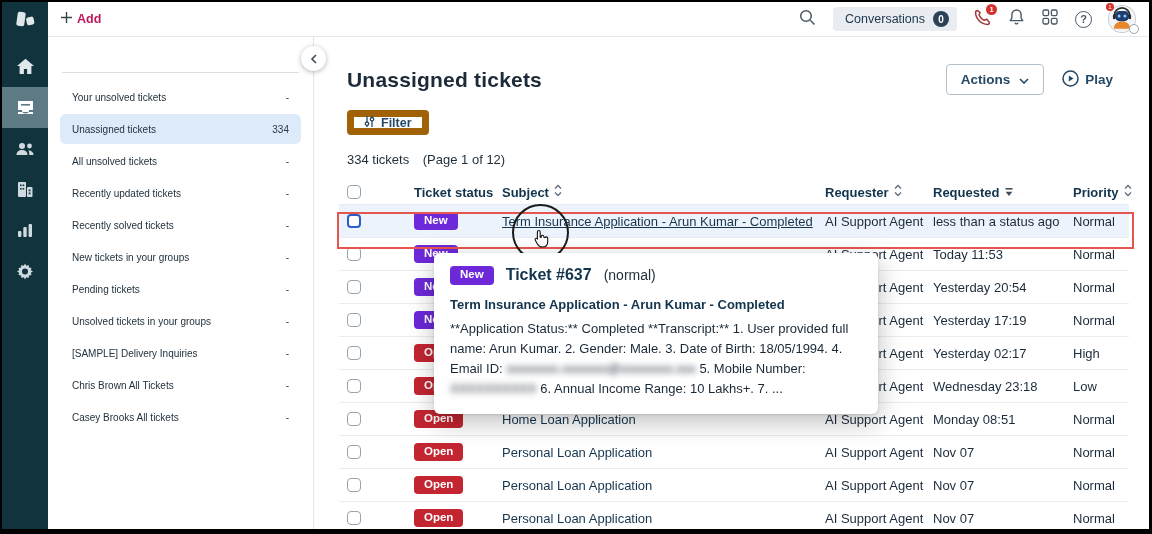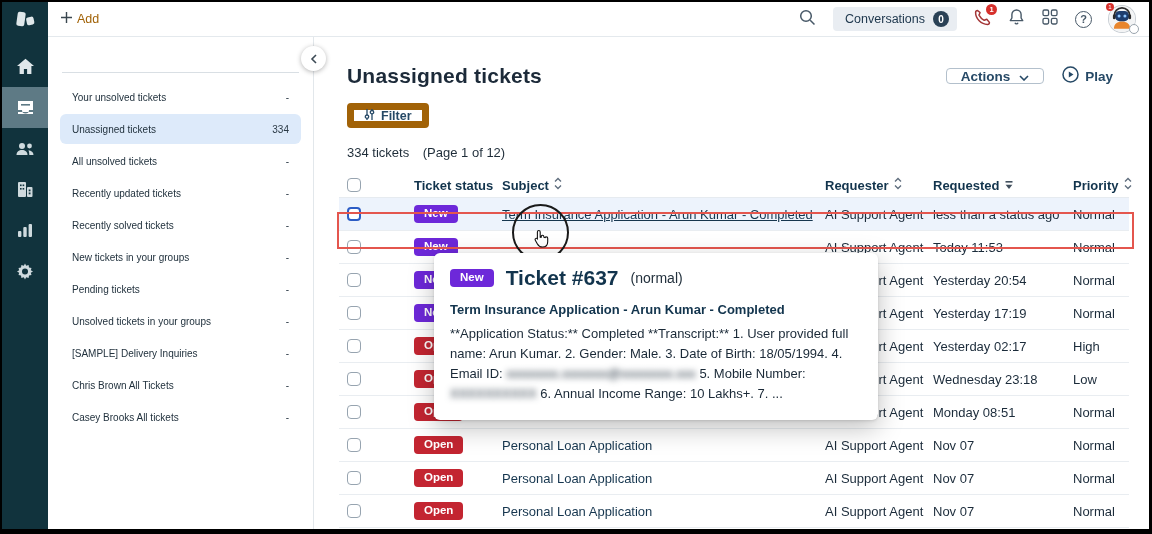--- a/index.html
+++ b/index.html
@@ -14,21 +14,21 @@
   
   .leftnav { width:46px; background:#11333d; flex-shrink:0; display:flex; flex-direction:column; align-items:center; }
   .logo { height:36px; width:100%; display:flex; align-items:center; justify-content:center; margin-bottom:8px; }
   .navbtn { width:46px; height:41px; display:flex; align-items:center; justify-content:center; cursor:pointer; }
   .navbtn.active { background:#5e7a85; }
   .navbtn svg { display:block; }
 
   
   .main-col { flex:1; display:flex; flex-direction:column; min-width:0; }
   .topbar { height:35px; border-bottom:1px solid #e4e9ed; display:flex; align-items:center; padding:0 14px 0 13px; flex-shrink:0; }
-  .add-btn { display:flex; align-items:flex-start; gap:5px; font-size:12.5px; color:#a16207; font-weight:400; cursor:pointer; }
+  .add-btn { display:flex; align-items:flex-start; gap:5px; font-size:12.5px; color:#be185d; font-weight:700; cursor:pointer; }
   .topbar-right { margin-left:auto; display:flex; align-items:center; gap:17px; }
   .conv-pill { display:flex; align-items:center; gap:8px; background:#e9edf2; border-radius:4px; height:24px; padding:0 8px 0 12px; font-size:12.5px; color:#20394f; cursor:pointer; }
   .conv-badge { width:16px; height:16px; border-radius:50%; background:#2a4156; color:#fff; font-size:10px; font-weight:700; display:flex; align-items:center; justify-content:center; }
   .icon-btn { position:relative; display:flex; align-items:center; justify-content:center; cursor:pointer; }
   .mini-red { position:absolute; top:-5px; right:-6px; min-width:11px; height:11px; border-radius:50%; background:#d6302c; color:#fff; font-size:7.5px; font-weight:700; display:flex; align-items:center; justify-content:center; }
   .help-circle { width:17px; height:17px; border:1.5px solid #475867; border-radius:50%; color:#475867; font-size:11px; font-weight:700; display:flex; align-items:center; justify-content:center; }
   .avatar { position:relative; width:26px; height:26px; border-radius:50%; box-shadow:0 0 0 1px #c7cdd3; cursor:pointer; }
   .avatar .dot-red { position:absolute; top:-3px; left:-3px; width:8px; height:8px; border-radius:50%; background:#d6302c; color:#fff; font-size:6px; display:flex; align-items:center; justify-content:center; }
   .avatar .dot-status { position:absolute; bottom:-2px; right:-4px; width:10px; height:10px; border-radius:50%; background:#fff; border:1.5px solid #9aa4ad; }
 
@@ -42,21 +42,21 @@
   .views-divider { border-bottom:1px solid #d9dfe4; margin-top:11px; }
   .view-list { margin-top:9px; }
   .view-item { height:30px; margin:2px -2px; padding:0 12px; border-radius:6px; display:flex; align-items:center; font-size:10px; color:#22323e; cursor:pointer; }
   .view-item.selected { background:#ddeafa; }
   .view-count { margin-left:auto; color:#2b3a46; }
 
   
   .main { flex:1; min-width:0; padding:0 0 0 25px; }
   .main-header { display:flex; align-items:center; margin:27px 36px 0 8px; }
   .page-title { font-size:21px; font-weight:700; color:#1c2a39; letter-spacing:.2px; }
-  .actions-btn { margin-left:auto; height:16px; padding:0 14px; background:#fff; border:1px solid #b3c0cc; border-radius:4px; display:flex; align-items:center; gap:9px; color:#264966; font-size:13.5px; font-weight:600; cursor:pointer; }
+  .actions-btn { margin-left:auto; height:31px; padding:0 14px; background:#fff; border:1px solid #b3c0cc; border-radius:4px; display:flex; align-items:center; gap:9px; color:#264966; font-size:13.5px; font-weight:600; cursor:pointer; }
   .play-btn { display:flex; align-items:center; gap:6px; margin-left:18px; color:#264966; font-size:13.5px; font-weight:600; cursor:pointer; }
   .filter-btn { margin:15px 0 0 8px; height:25px; width:fit-content; padding:0 10px; border:7px solid #a16207; border-radius:4px; display:flex; align-items:center; gap:6px; color:#264966; font-size:12.5px; font-weight:600; cursor:pointer; background:#fff; }
   .count-line { margin:17px 0 0 8px; font-size:13px; color:#1f2d39; }
   .count-line .pg { margin-left:10px; }
 
   
   .table { margin:13px 20px 0 0; }
   .thead { display:flex; align-items:center; height:25px; border-bottom:1px solid #e6ebf0; font-size:13px; font-weight:700; color:#12344d; }
   .trow { display:flex; align-items:center; height:33px; border-bottom:1px solid #e9edf1; font-size:13px; color:#1b2b3a; background:#fff; }
   .trow.hl { background:#edf3fc; }
@@ -75,21 +75,21 @@
   .subject-link { color:#16364f; text-decoration:none; cursor:pointer; }
   .trow.hl .subject-link { text-decoration:underline; }
 
   
   .collapse-btn { position:absolute; left:299px; top:44px; width:25px; height:25px; border-radius:50%; background:#fff; box-shadow:0 1px 5px rgba(0,0,0,.3); display:flex; align-items:center; justify-content:center; z-index:4; cursor:pointer; }
   .annot-rect { position:absolute; left:335px; top:210px; width:797px; height:37px; border:2px solid #e4564e; z-index:5; pointer-events:none; }
   .annot-circle { position:absolute; left:510px; top:202px; width:57px; height:57px; border:2.5px solid #1a1a1a; border-radius:50%; z-index:6; pointer-events:none; }
   .cursor-hand { position:absolute; left:531px; top:227px; z-index:7; pointer-events:none; }
   .tooltip { position:absolute; left:432px; top:251px; width:444px; background:#fff; border-radius:6px; padding:13px 16px 15px; box-shadow:0 8px 26px rgba(0,0,0,.25), 0 1px 3px rgba(0,0,0,.12); z-index:10; }
   .tt-line1 { display:flex; align-items:center; gap:12px; }
-  .tt-id { font-size:21px; font-weight:700; color:#12344d; }
+  .tt-id { font-size:16px; font-weight:700; color:#12344d; }
   .tt-priority { font-size:14px; color:#23313d; }
   .tt-subject { margin-top:12px; font-size:13px; font-weight:700; color:#12344d; }
   .tt-body { margin-top:7px; font-size:13px; line-height:1.55; color:#1a2937; }
   .redact { filter:blur(3px); user-select:none; }
 </style>
 </head>
 <body>
 
 <div class="frame">
   <div class="app">

